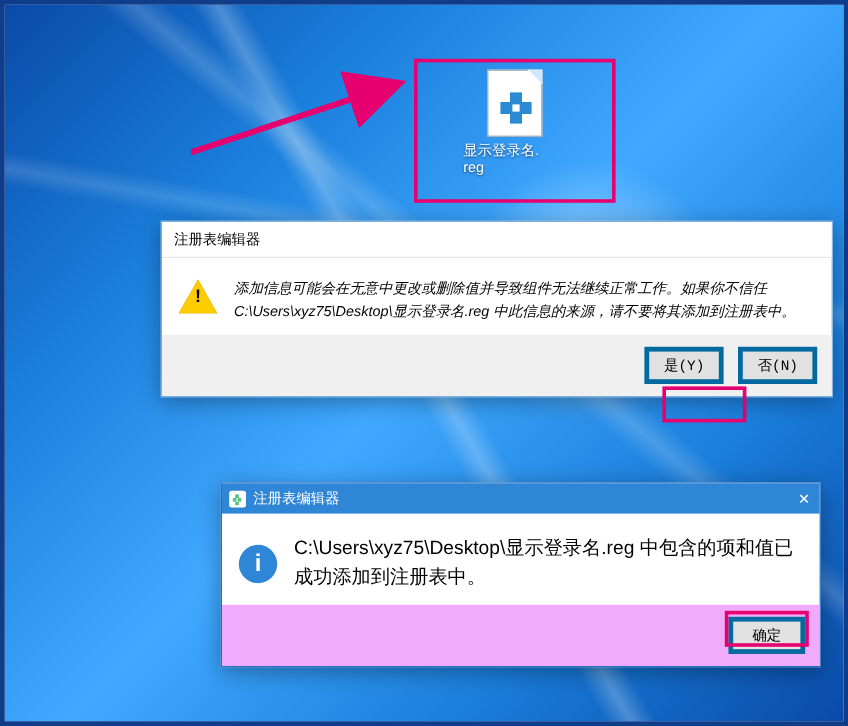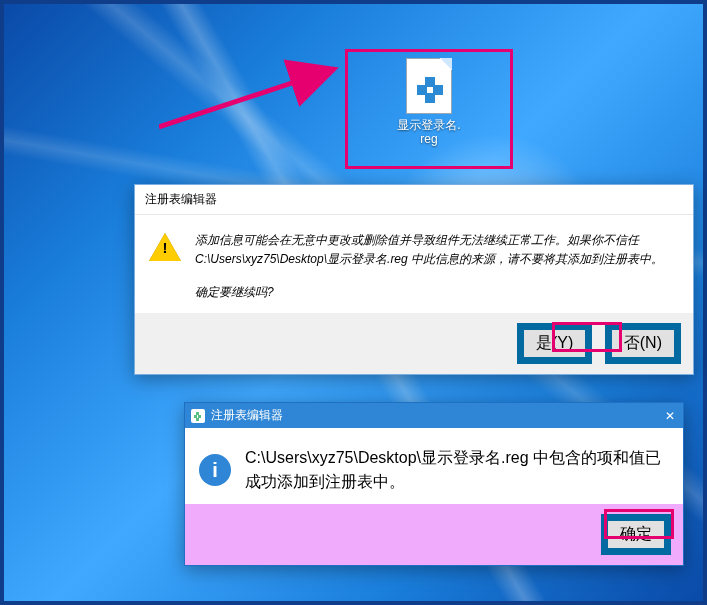--- a/index.html
+++ b/index.html
@@ -23,21 +23,21 @@
   .hl { position: absolute; border: 3px solid #e6006f; }
   .file-hl { left: 341px; top: 45px; width: 168px; height: 120px; }
   .yes-hl { left: 548px; top: 318px; width: 70px; height: 30px; pointer-events: none; }
   .ok-hl  { left: 600px; top: 505px; width: 70px; height: 30px; pointer-events: none; }
 
   
   .arrow { position: absolute; left: 155px; top: 55px; width: 190px; height: 72px; }
 
   
   .file-icon {
-    position: absolute; left: 382px; top: 54px; width: 86px; text-align: center;
+    position: absolute; left: 382px; top: 54px; width: 86px; text-align: left;
     color: #fff; font-size: 12px; line-height: 1.2;
     text-shadow: 0 1px 2px rgba(0,0,0,0.6);
   }
   .file-icon .doc {
     width: 46px; height: 56px; margin: 0 auto 4px;
     background: #fff; border: 1px solid #9aa7b2; position: relative;
   }
   .file-icon .doc::before {
     content: ""; position: absolute; right: -1px; top: -1px;
     width: 0; height: 0; border-top: 12px solid #cfe8ff;
@@ -73,22 +73,22 @@
     position: absolute; left: 0; right: 0; top: 9px; text-align: center;
     font-weight: bold; color: #000; font-size: 15px; line-height: 1;
   }
   .dlg1 .msg { font-size: 12px; color: #000; line-height: 1.6; font-style: italic; }
   .dlg1 .msg .line2 { margin-top: 14px; }
   .dlg1 .btnbar {
     background: #f0f0f0; padding: 10px 12px; text-align: right;
   }
   .btn {
     display: inline-block; min-width: 64px; text-align: center;
-    background: #e1e1e1; border: 7px solid #0369a1; font-size: 16px;
-    padding: 3px 12px; margin-left: 8px; cursor: default;
+    background: #e1e1e1; border: 4px solid #0369a1; font-size: 12px;
+    padding: 3px 12px; margin-left: 8px; cursor: default; font-family: Liberation Mono, monospace;
   }
 
   
   .dlg2 {
     position: absolute; left: 180px; top: 398px; width: 500px;
     background: #fff; border: 1px solid #1f6fc2;
     box-shadow: 0 4px 18px rgba(0,0,0,0.35);
   }
   .dlg2 .titlebar {
     background: #2f86d6; color: #fff; font-size: 12px;
@@ -149,21 +149,20 @@
 
   <div class="dlg1">
     <div class="title">注册表编辑器</div>
     <div class="body">
       <div class="warn-icon">
         <div class="warn-tri"></div>
         <div class="warn-bang">!</div>
       </div>
       <div class="msg">
         <div class="line1">添加信息可能会在无意中更改或删除值并导致组件无法继续正常工作。如果你不信任 C:\Users\xyz75\Desktop\显示登录名.reg 中此信息的来源，请不要将其添加到注册表中。</div>
-        <div class="line2">确定要继续吗?</div>
       </div>
     </div>
     <div class="btnbar">
       <span class="btn">是(Y)</span>
       <span class="btn">否(N)</span>
     </div>
   </div>
   <div class="hl yes-hl"></div>
 
   <div class="dlg2">

